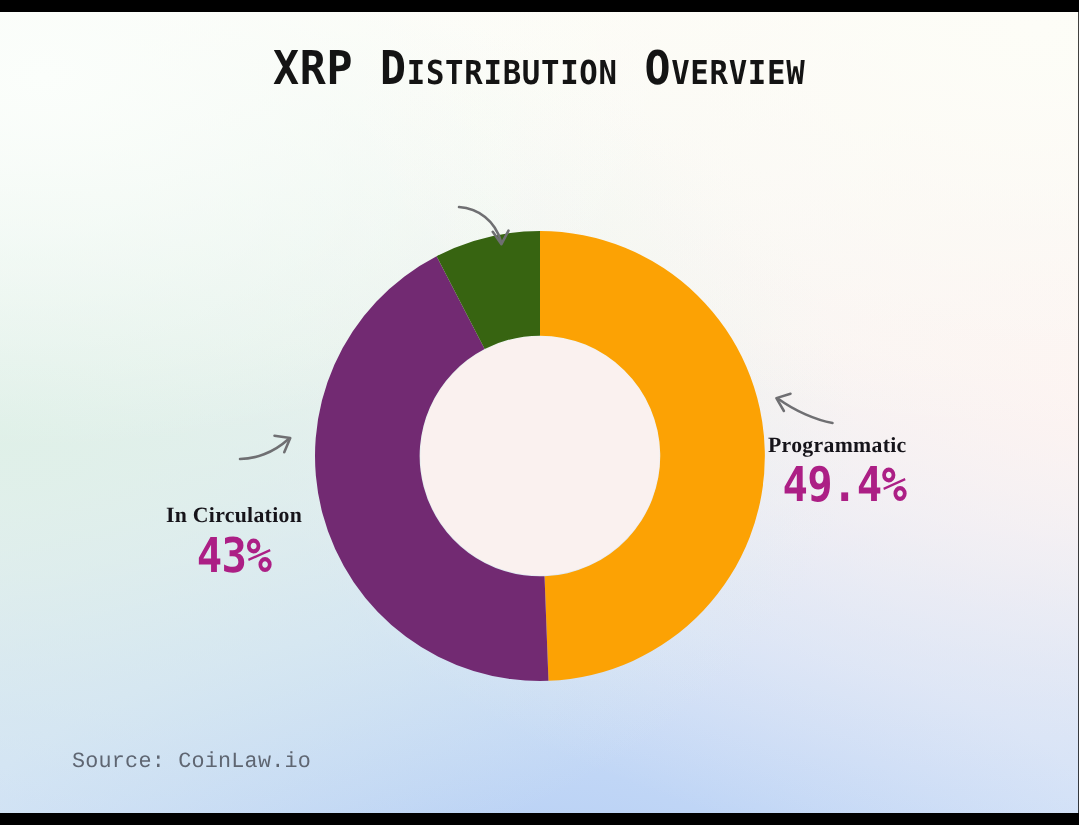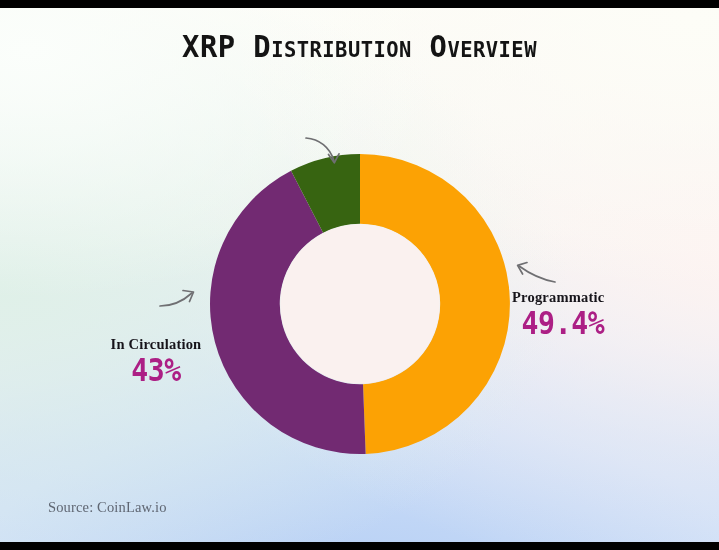--- a/index.html
+++ b/index.html
@@ -137,21 +137,21 @@
   .arrow { position: absolute; }
   #arrow-ripple   { left: 303px; top: 126px; }
   #arrow-circ     { left: 158px; top: 278px; }
   #arrow-escrow   { left: 514px; top: 251px; }
 
   
   .source {
     position: absolute;
     left: 48px;
     bottom: 26px;
-    font-family: Liberation Serif, serif;
+    font-family: Liberation Mono, monospace;
     font-size: 14.5px;
     color: #5f6672;
     letter-spacing: 0.15px;
     white-space: nowrap;
   }
 </style>
 </head>
 <body>
 
 <div id="infographic">

